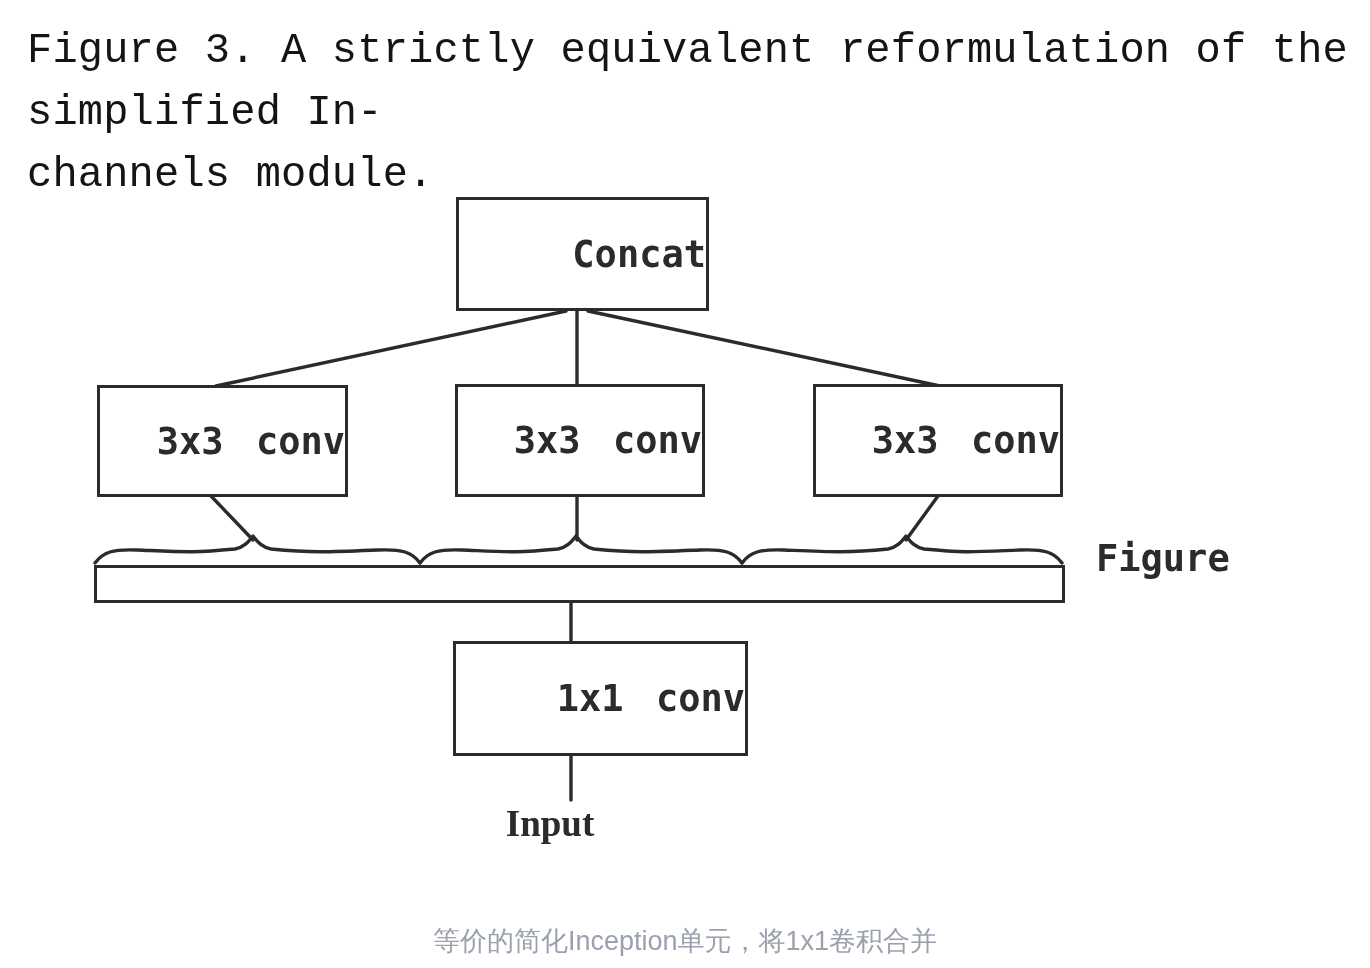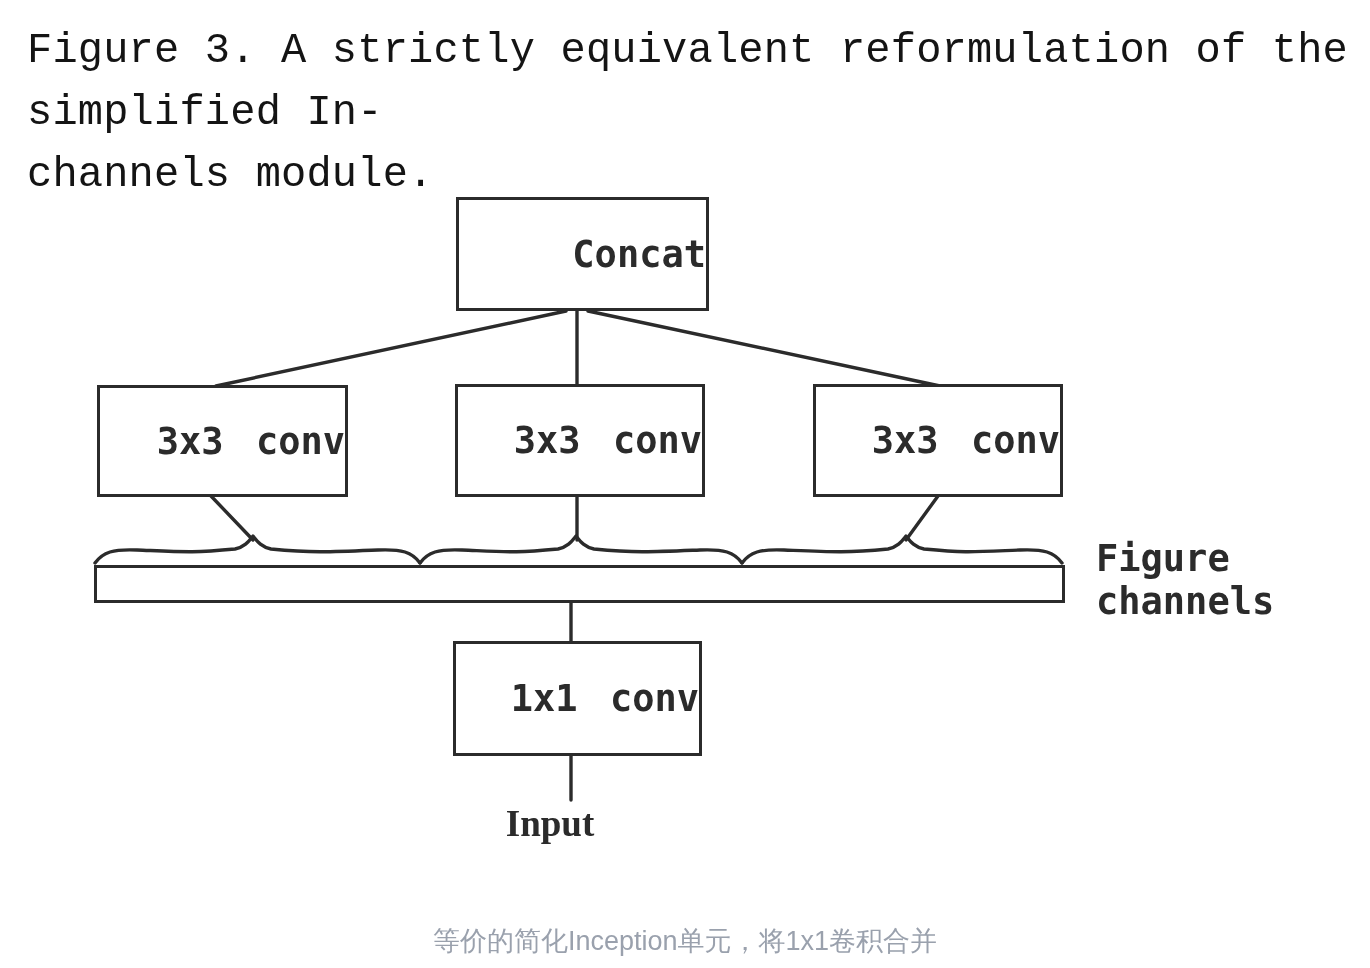--- a/index.html
+++ b/index.html
@@ -37,21 +37,21 @@
     font-family:"DejaVu Sans Mono",monospace;
     font-weight:700;font-size:37px;color:var(--ink);
     word-spacing:10px;white-space:nowrap;
     box-sizing:border-box;
   }
   .node-concat{left:456px;top:197px;width:253px;height:114px;}
   .node-conv-left{left:97px;top:385px;width:251px;height:112px;}
   .node-conv-mid{left:455px;top:384px;width:250px;height:113px;}
   .node-conv-right{left:813px;top:384px;width:250px;height:113px;}
   .node-bar{left:94px;top:565px;width:971px;height:38px;}
-  .node-conv1x1{left:453px;top:641px;width:249px;height:115px;}
+  .node-conv1x1{left:453px;top:641px;width:295px;height:115px;}
   
   .side-label{
     position:absolute;left:1096px;top:537px;
     font-family:"DejaVu Sans Mono",monospace;
     font-weight:700;font-size:37px;line-height:43px;color:var(--ink);
   }
   .input-label{
     position:absolute;left:550px;top:802px;transform:translateX(-50%);
     font-family:Liberation Serif, serif;
     font-weight:700;font-size:37px;line-height:43px;color:var(--ink);
@@ -110,20 +110,19 @@
   </div>
 
   <div class="node node-bar"></div>
 
   <div class="node node-conv1x1">
     <span>1x1 conv</span>
   </div>
 
   <div class="side-label">
     <div>Figure</div>
-    <div>channels</div>
   </div>
 
   <div class="input-label">Input</div>
 
   <div class="footer-caption">等价的简化Inception单元，将1x1卷积合并</div>
 
 </div>
 
 </body></html>

